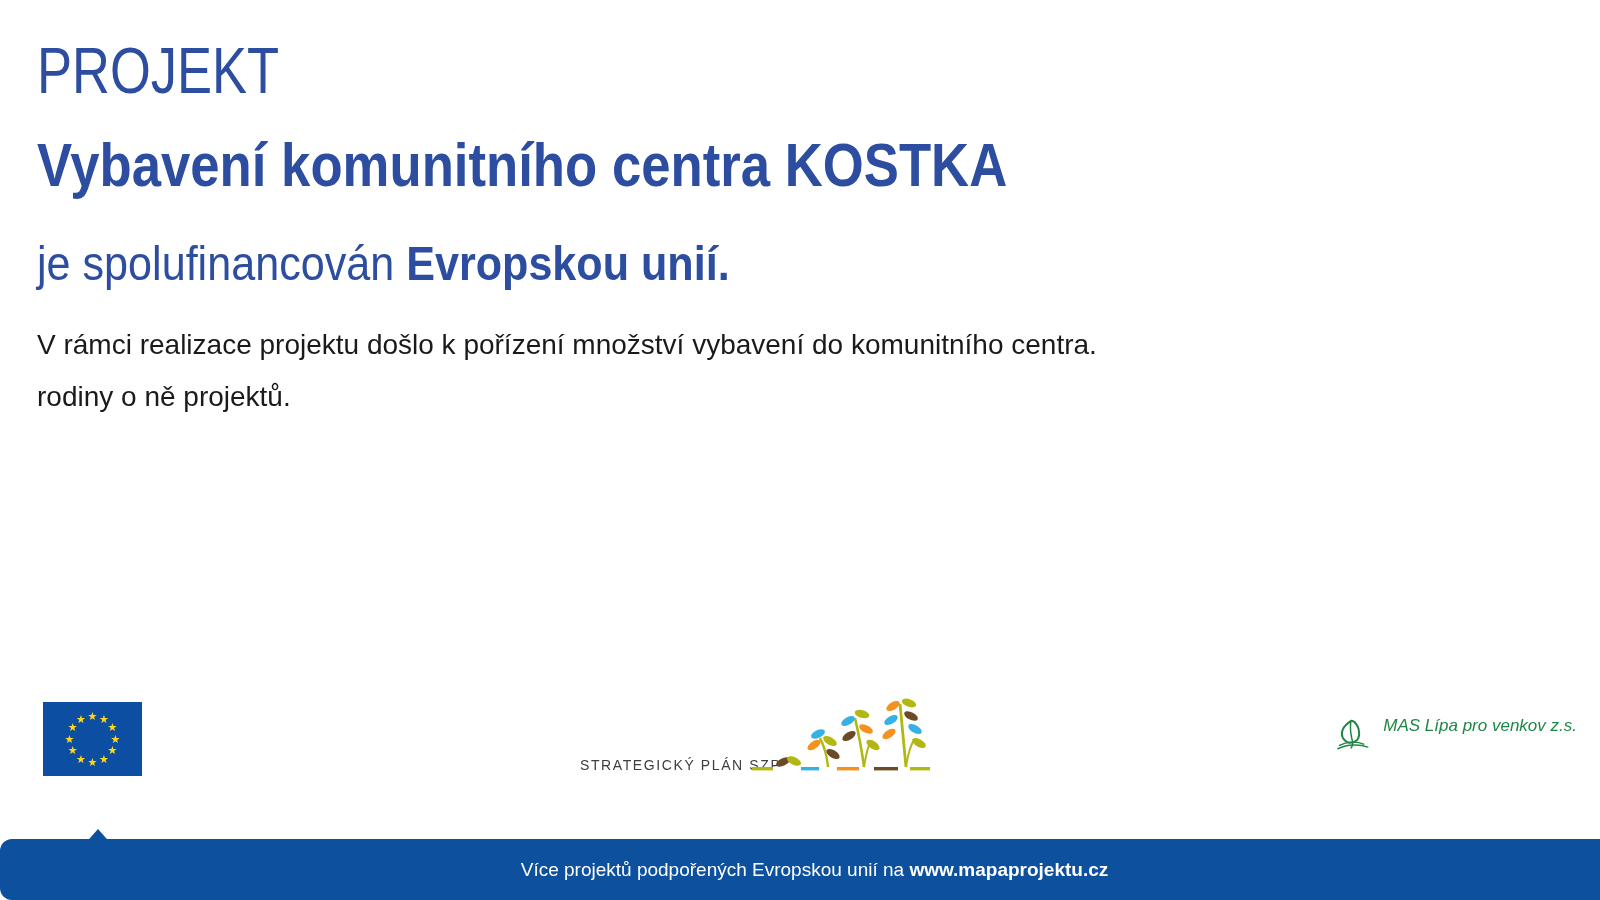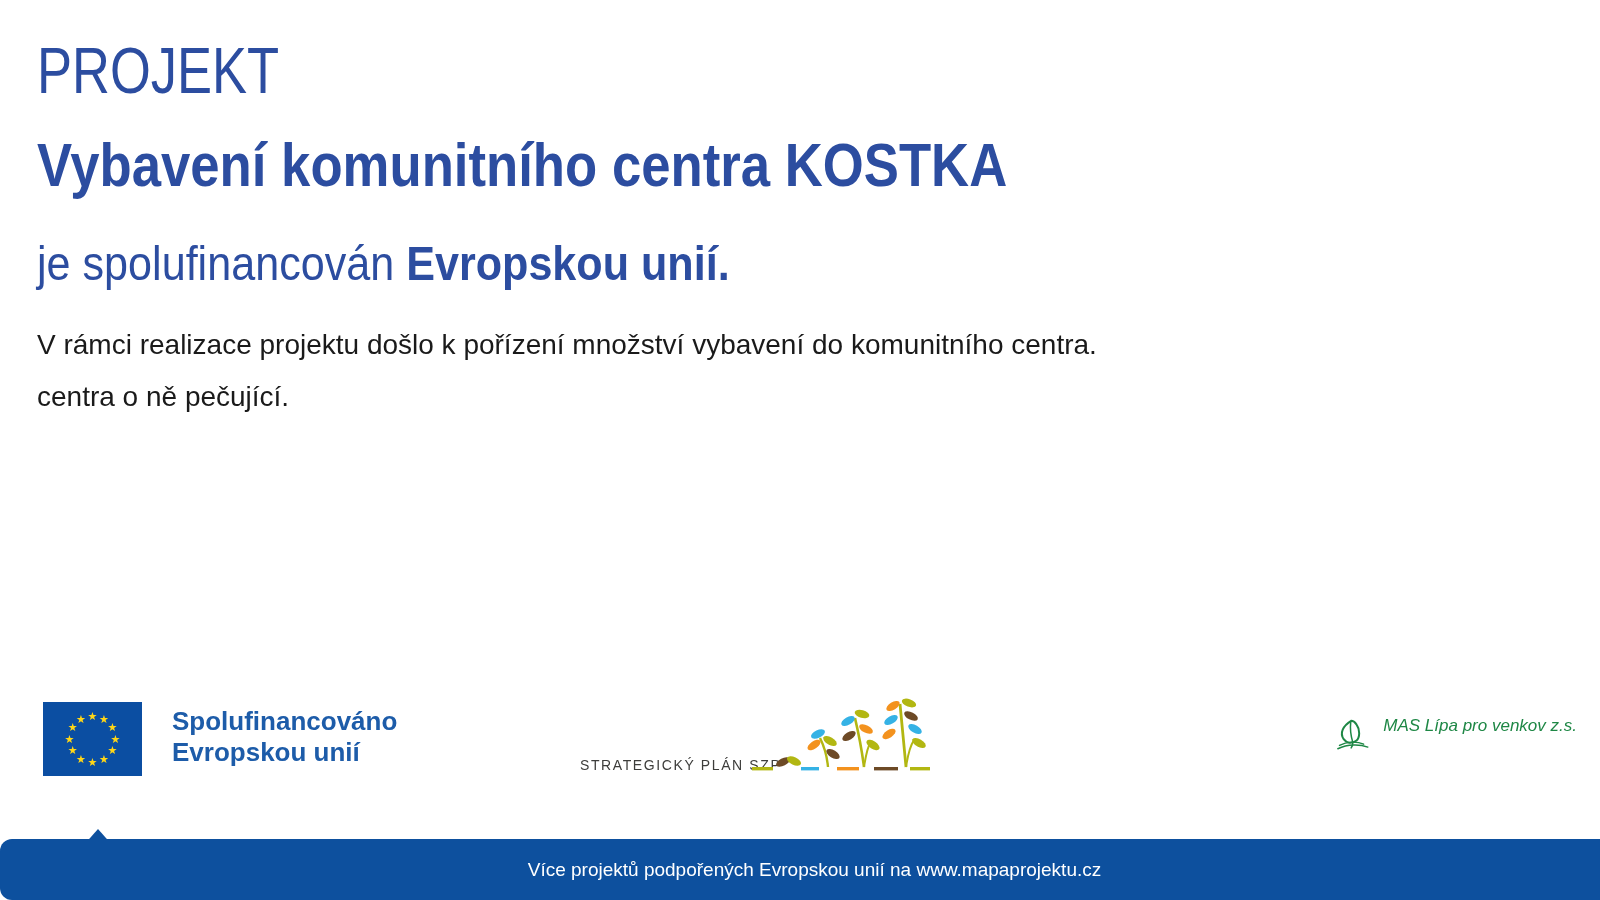--- a/index.html
+++ b/index.html
@@ -107,36 +107,36 @@
     width: 100%; height: 61px;
     background: #0d509e;
     display: flex;
     align-items: center;
     justify-content: center;
     color: #ffffff;
     font-size: 19px;
     white-space: pre;
     border-radius: 12px;
   }
-  .footer-bar .b { font-weight: 400; }
+  .footer-bar .b { font-weight: 700; }
 </style>
 </head>
 <body>
 
 <div class="page">
 
   <div class="title">PROJEKT</div>
   <h1 class="project-name">Vybavení komunitního centra KOSTKA</h1>
   <div class="subtitle">
     <span>je spolufinancován </span><span class="b">Evropskou unií.</span>
   </div>
 
   <div class="body-text">
     <div>V rámci realizace projektu došlo k pořízení množství vybavení do komunitního centra.</div>
-    <div>centra o ně pečující.</div>
+    <div>rodiny o ně projektů.</div>
   </div>
 
   <div class="eu-block">
     <div class="eu-flag">
       <svg width="99" height="74" viewBox="0 0 99 74" style="font-family:'DejaVu Sans',sans-serif;">
         <g fill="#ffd617" font-size="11" text-anchor="middle">
           <text x="49.5" y="17.8">★</text>
           <text x="61" y="20.9">★</text>
           <text x="69.4" y="29.3">★</text>
           <text x="72.5" y="40.8">★</text>
@@ -144,24 +144,20 @@
           <text x="61" y="60.7">★</text>
           <text x="49.5" y="63.8">★</text>
           <text x="38" y="60.7">★</text>
           <text x="29.6" y="52.3">★</text>
           <text x="26.5" y="40.8">★</text>
           <text x="29.6" y="29.3">★</text>
           <text x="38" y="20.9">★</text>
         </g>
       </svg>
     </div>
-    <div class="eu-text">
-      <div>Spolufinancováno</div>
-      <div>Evropskou unií</div>
-    </div>
   </div>
 
   <div class="szp-label">STRATEGICKÝ PLÁN SZP</div>
   <svg class="szp-plant" width="180" height="78" viewBox="0 0 180 78">
 
     <rect x="0" y="71" width="21" height="3.4" fill="#b2b712"></rect>
     <rect x="49" y="71" width="18" height="3.4" fill="#35b2e5"></rect>
     <rect x="85" y="71" width="22" height="3.4" fill="#f3921e"></rect>
     <rect x="122" y="71" width="24" height="3.4" fill="#6d4a26"></rect>
     <rect x="158" y="71" width="20" height="3.4" fill="#b2b712"></rect>

